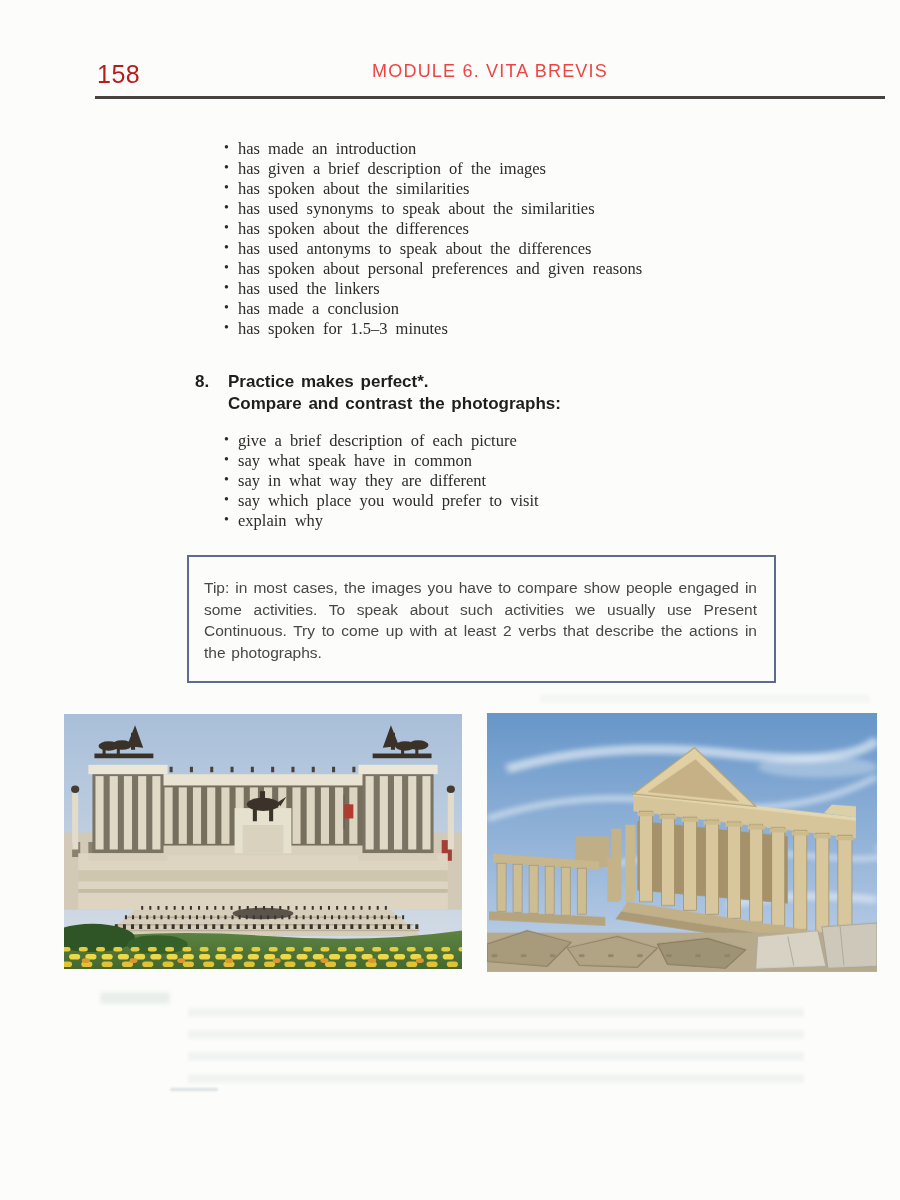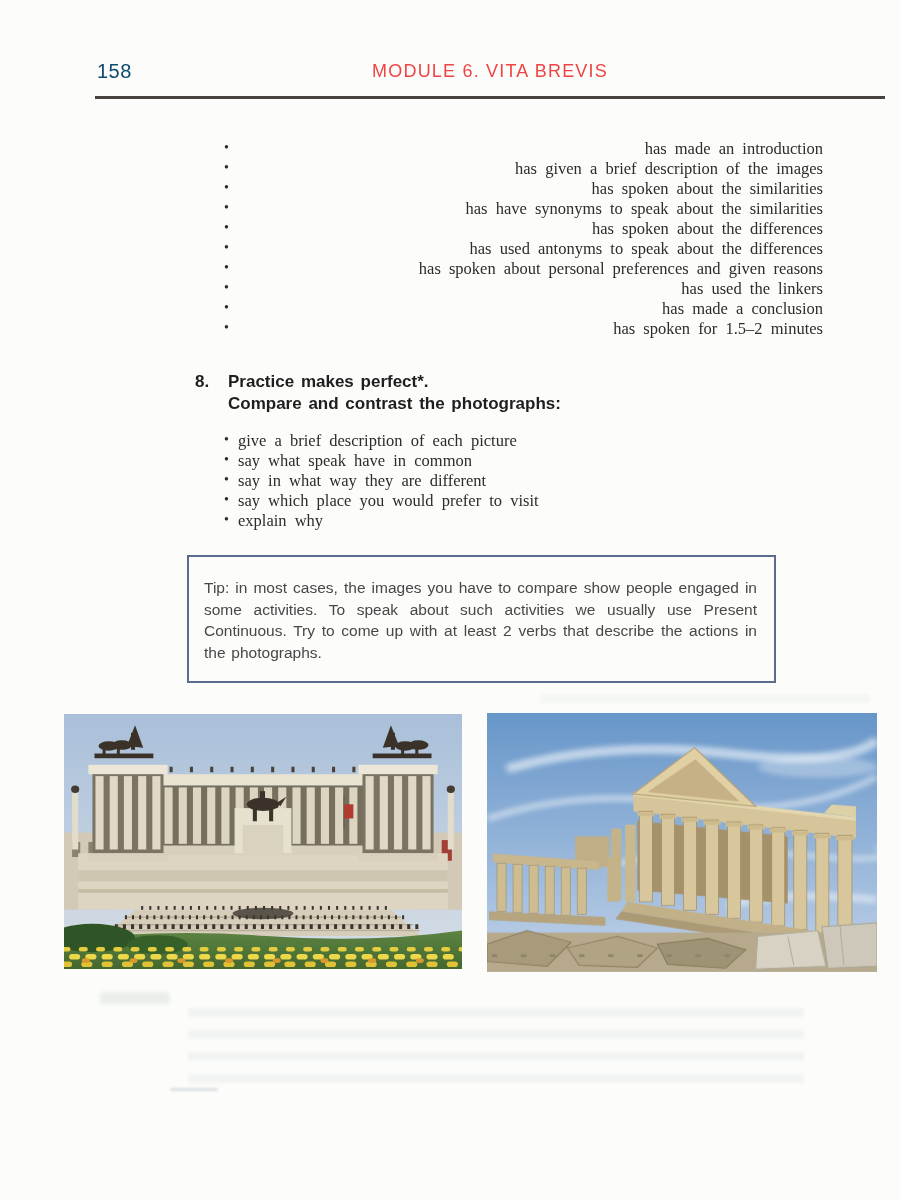--- a/index.html
+++ b/index.html
@@ -6,42 +6,42 @@
   body{
     width:900px;height:1200px;position:relative;overflow:hidden;
     background:#fcfdfa;
     font-family:"Liberation Sans",sans-serif;
   }
   .page{position:absolute;inset:0;}
 
   
   .page-number{
     position:absolute;left:97px;top:60px;
-    font-size:20px;color:#0c4a6e;letter-spacing:.5px;
+    font-size:25px;color:#b91c1c;letter-spacing:.5px;
   }
   .header-title{
     position:absolute;left:95px;top:61px;width:790px;
     text-align:center;font-size:18px;color:#ef4444;letter-spacing:1.2px;
   }
   .header-rule{
     position:absolute;left:95px;top:96px;width:790px;height:2.5px;
     background:#47443f;
   }
 
   
   ul.dotlist{
     position:absolute;margin:0;padding:0;list-style:none;
     font-family:"Liberation Serif","DejaVu Serif",serif;
     font-size:16.5px;color:#2e2b28;word-spacing:4px;width:600px;
   }
   ul.dotlist li{line-height:20px;padding-left:15px;position:relative;}
   ul.dotlist li::before{
     content:"\2022";position:absolute;left:1px;top:-1px;font-size:14px;color:#2e2b28;
   }
-  #checklist{left:223px;top:139px;text-align:right;}
+  #checklist{left:223px;top:139px;}
   #tasks{left:223px;top:431px;}
 
   
   .exercise-heading{
     position:absolute;left:195px;top:371px;display:flex;
     font-weight:bold;font-size:17px;color:#1e1e1e;line-height:22px;word-spacing:2px;
   }
   .ex-num{width:33px;flex:0 0 33px;}
 
   
@@ -83,27 +83,27 @@
 <div class="page">
 
   <div class="page-number">158</div>
   <div class="header-title">MODULE 6. VITA BREVIS</div>
   <div class="header-rule"></div>
 
   <ul class="dotlist" id="checklist">
       <li>has made an introduction</li>
       <li>has given a brief description of the images</li>
       <li>has spoken about the similarities</li>
-      <li>has have synonyms to speak about the similarities</li>
+      <li>has used synonyms to speak about the similarities</li>
       <li>has spoken about the differences</li>
       <li>has used antonyms to speak about the differences</li>
       <li>has spoken about personal preferences and given reasons</li>
       <li>has used the linkers</li>
       <li>has made a conclusion</li>
-      <li>has spoken for 1.5–2 minutes</li>
+      <li>has spoken for 1.5–3 minutes</li>
     </ul>
 
   <div class="exercise-heading">
     <span class="ex-num">8.</span>
     <span class="ex-lines">
       <div>Practice makes perfect*.</div>
       <div>Compare and contrast the photographs:</div>
     </span>
   </div>
 

